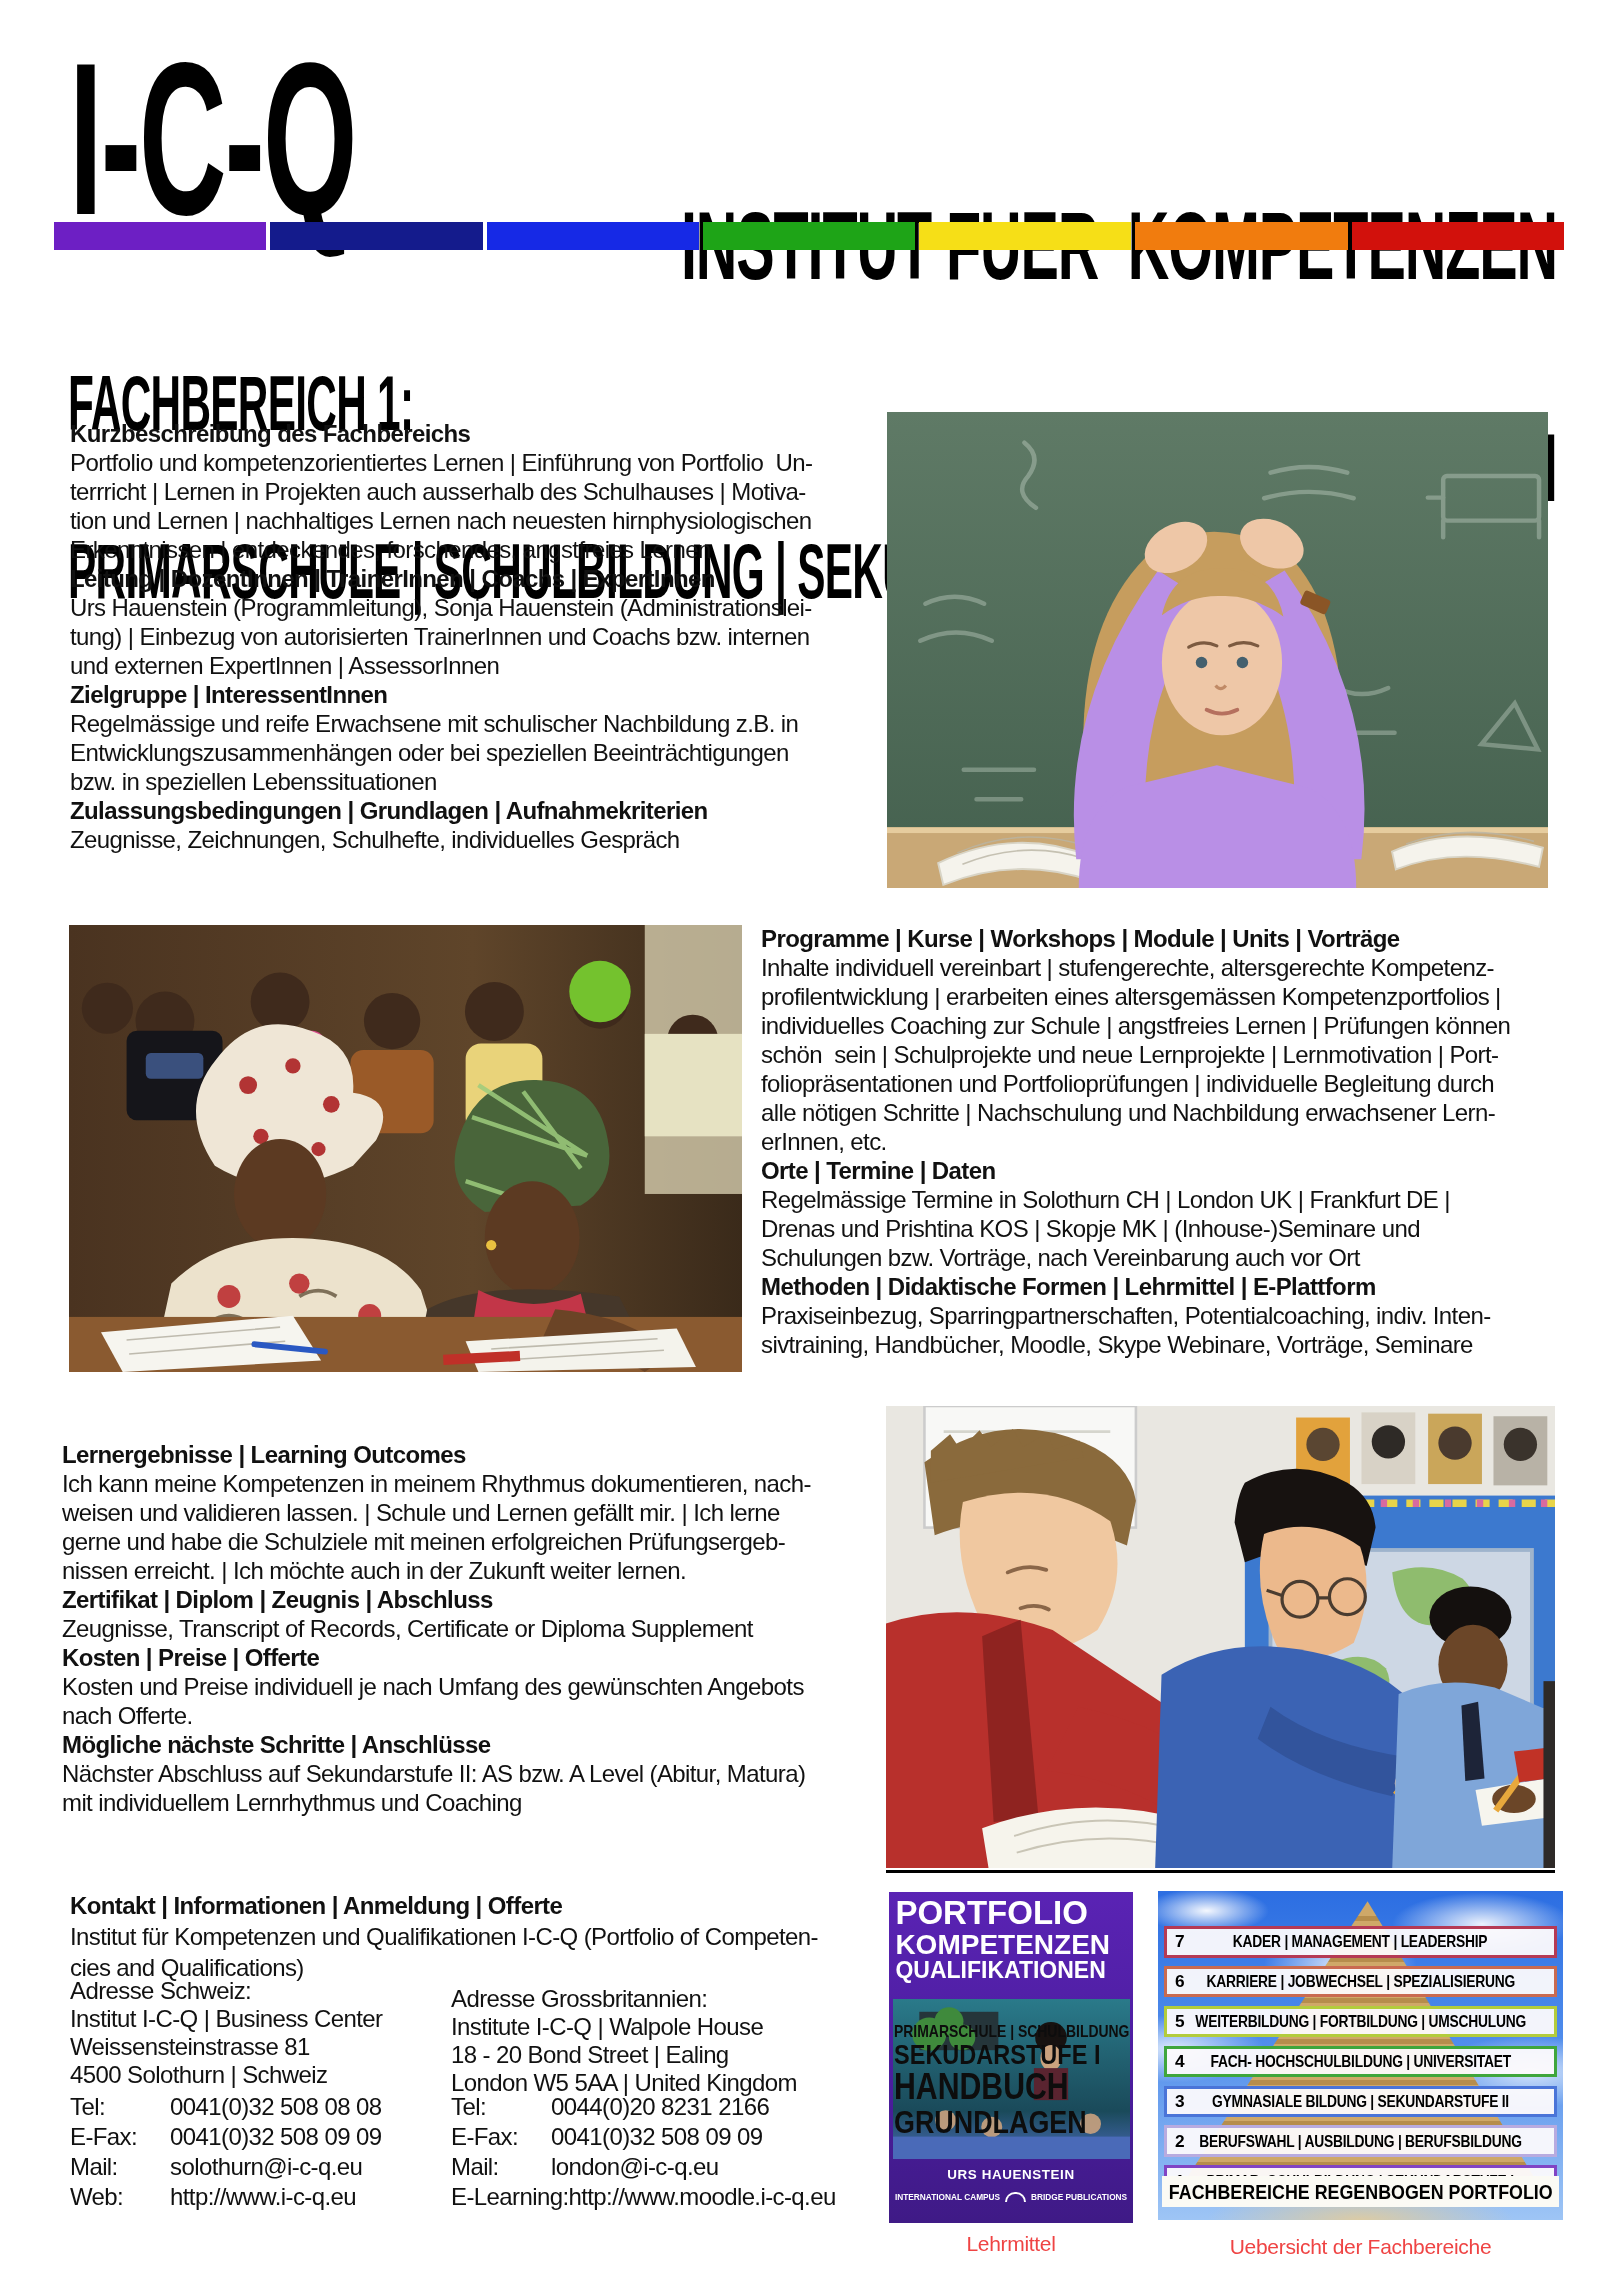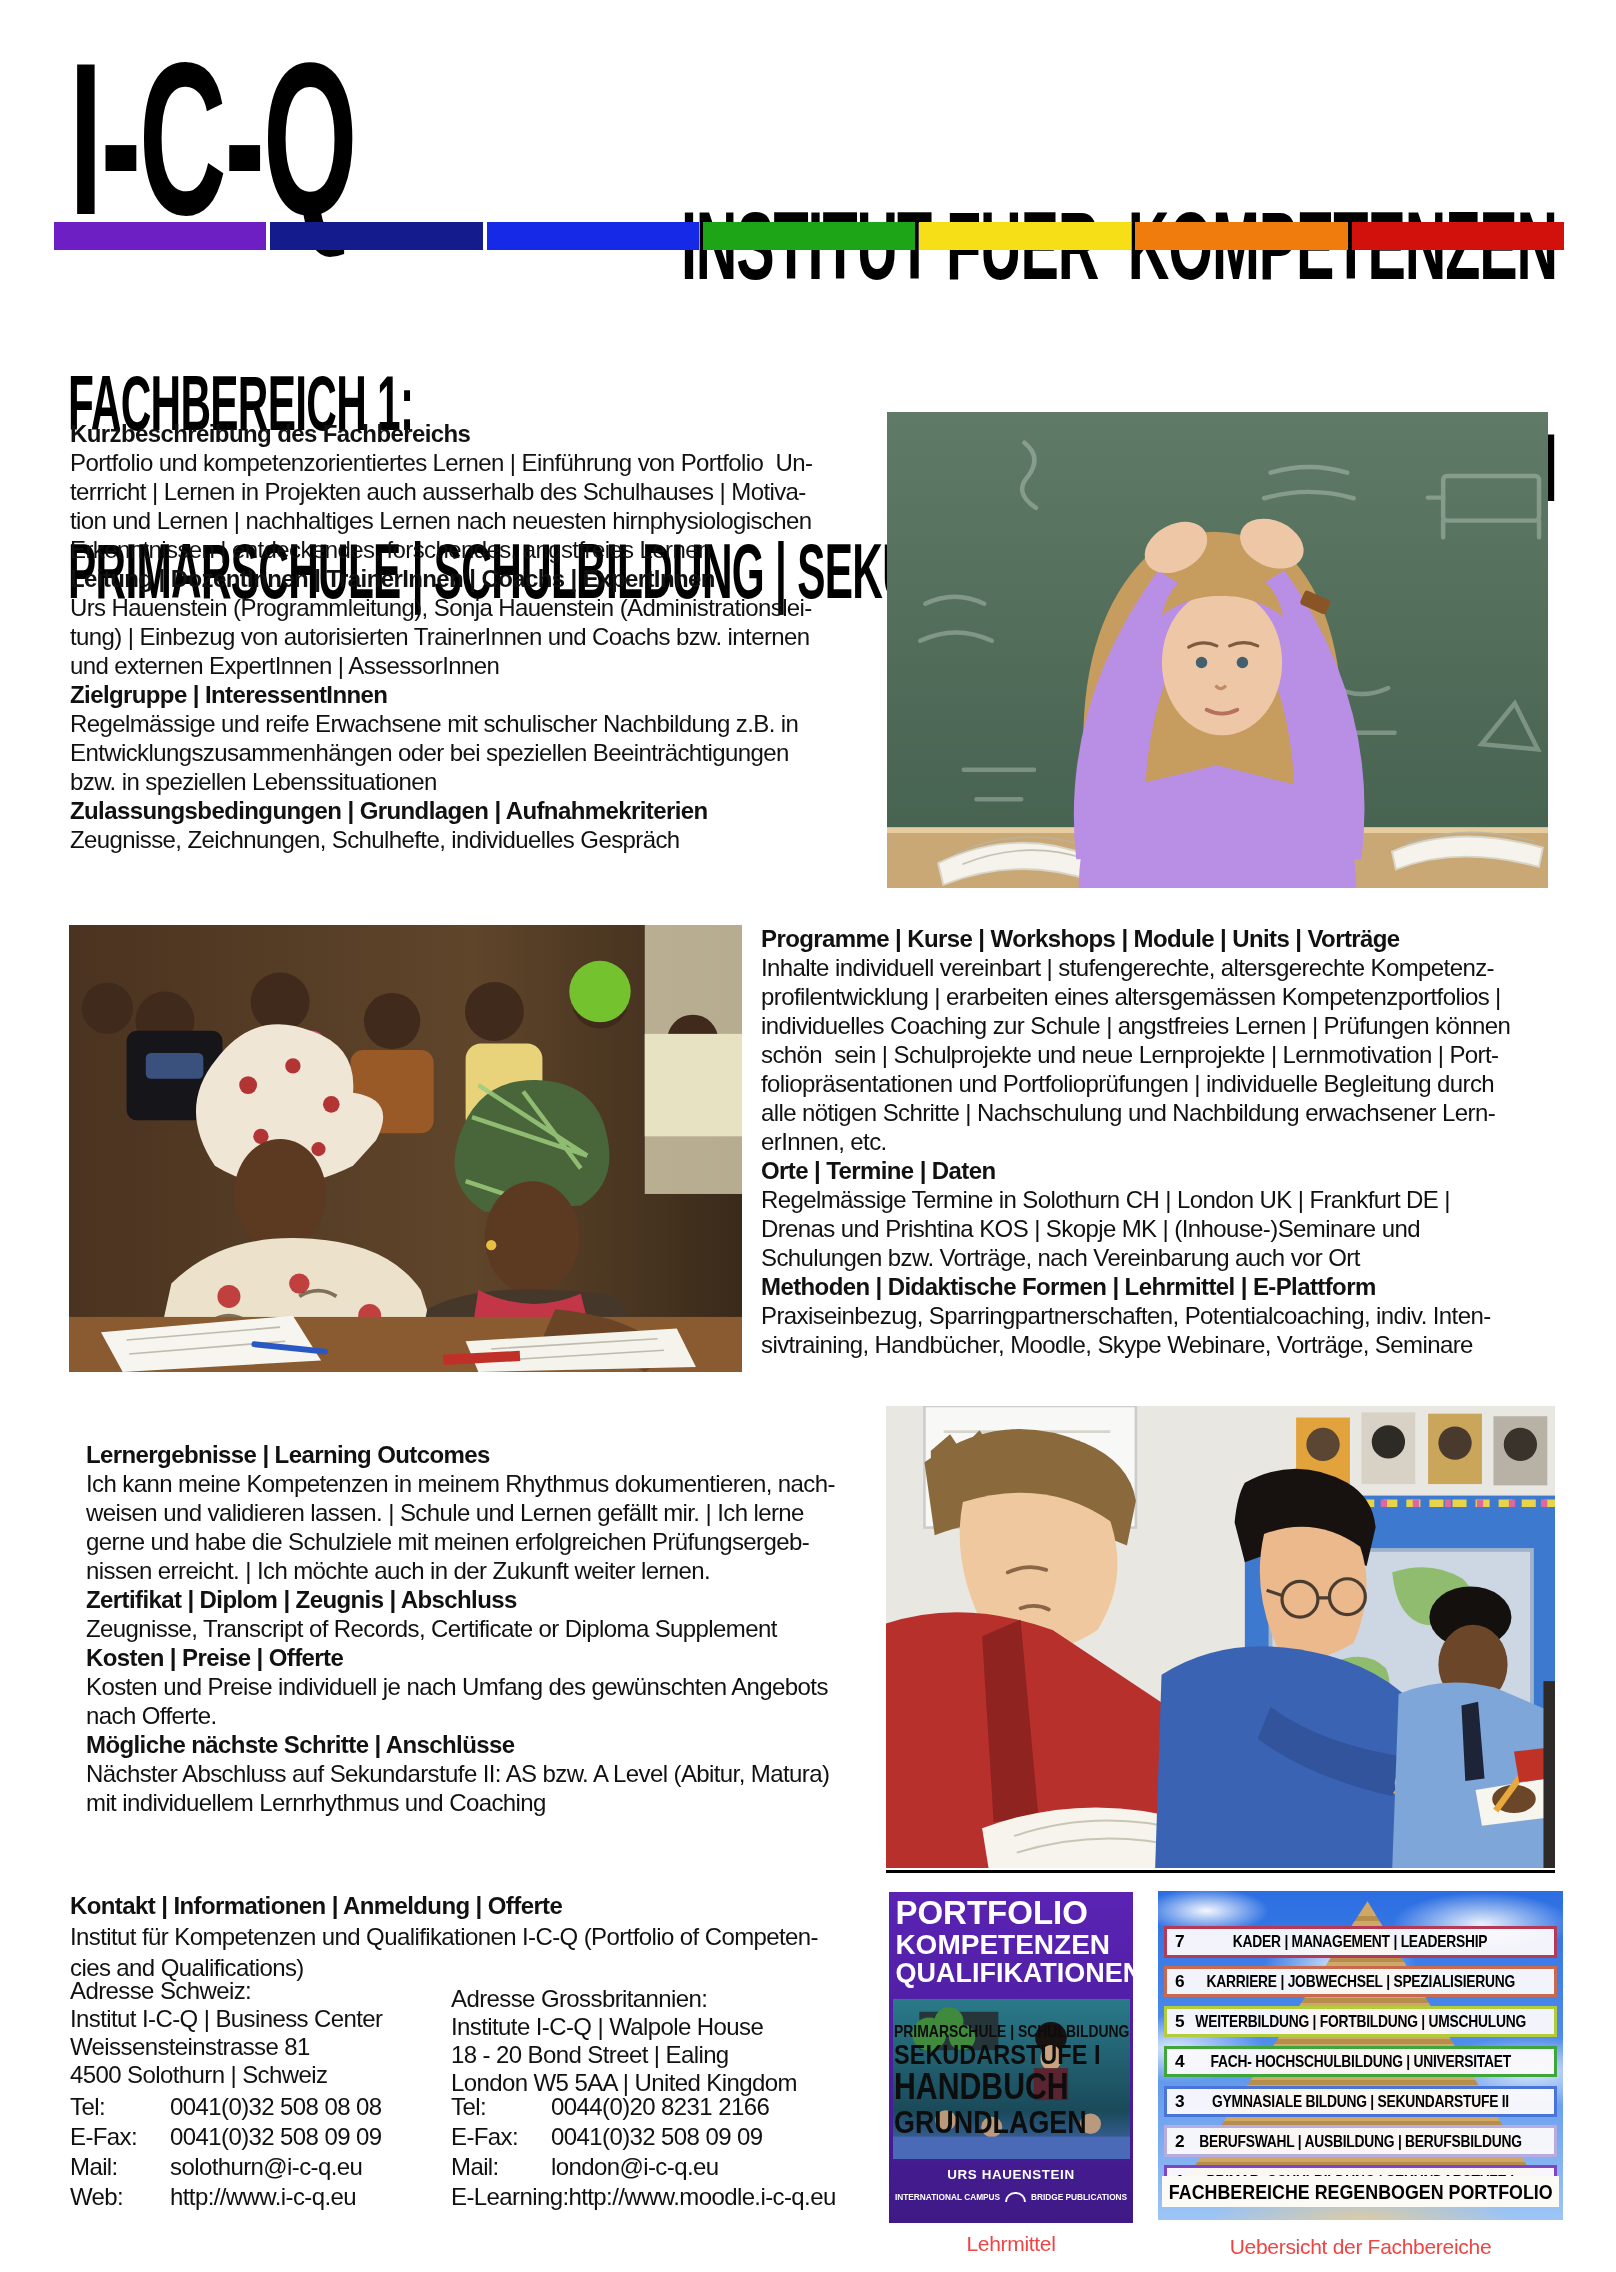--- a/index.html
+++ b/index.html
@@ -16,21 +16,21 @@
   .rseg{flex:1;}
   #heading{position:absolute;left:68px;top:263px;font-weight:700;font-size:77px;line-height:56px;
            letter-spacing:-1.3px;transform:scaleX(0.55);transform-origin:0 0;white-space:pre;color:#000;}
 
   
   .textblock{position:absolute;font-size:24px;line-height:29px;letter-spacing:-0.6px;}
   .tline{white-space:pre;}
   .tline.bold{font-weight:700;}
   #sec1{left:70px;top:419px;width:818px;}
   #sec2{left:761px;top:924px;width:825px;}
-  #sec3{left:86px;top:1440px;width:818px;}
+  #sec3{left:62px;top:1440px;width:818px;}
   #contact-intro{left:70px;top:1890px;width:831px;line-height:31px;}
   .addr{position:absolute;font-size:24px;line-height:28px;letter-spacing:-0.6px;}
   #addr-ch{left:70px;top:1977px;}
   #addr-uk{left:451px;top:1977px;margin-top:8px;}
   .kvblock{position:absolute;font-size:24px;line-height:30px;letter-spacing:-0.6px;}
   #kv-ch{left:70px;top:2092px;}
   #kv-uk{left:451px;top:2092px;}
   .kvrow{white-space:pre;}
   .kvl{display:inline-block;min-width:100px;}
 
@@ -41,21 +41,21 @@
   #photo3{left:886px;top:1406px;width:669px;height:462px;}
   #photo3-line{position:absolute;left:886px;top:1870px;width:669px;height:3.2px;background:#000;}
   .photo svg{display:block;width:100%;height:100%;}
 
   
   #book{position:absolute;left:889px;top:1892px;width:244px;height:331px;overflow:hidden;
         background:linear-gradient(180deg,#5a23b4 0%,#4a1d9c 60%,#3f1a86 100%);}
   .cover-titles{position:absolute;left:6.4px;top:3.8px;right:12px;font-weight:700;color:#fff;line-height:1.04;}
   .cover-titles .tline:nth-child(1){font-size:33px;}
   .cover-titles .tline:nth-child(2){font-size:28px;}
-  .cover-titles .tline:nth-child(3){font-size:27px;}
+  .cover-titles .tline:nth-child(3){font-size:23px;}
   #cover-photo{position:absolute;left:3.8px;top:107px;width:237px;height:160px;}
   #cover-photo svg{display:block;width:100%;height:100%;}
   .cover-photo-lines{position:absolute;left:5.1px;top:132px;right:3.8px;color:#0d0d0d;font-weight:700;line-height:1.02;}
   .cover-photo-lines .tline{transform:scaleX(0.84);transform-origin:0 50%;}
   .cover-photo-lines .tline:nth-child(1){font-size:16.6px;}
   .cover-photo-lines .tline:nth-child(2){font-size:28px;}
   .cover-photo-lines .tline:nth-child(3){font-size:36px;}
   .cover-photo-lines .tline:nth-child(4){font-size:32px;}
   #cover-author{position:absolute;left:0;right:0;top:275px;text-align:center;color:#fff;font-weight:700;
                 font-size:13.4px;letter-spacing:0.6px;}

